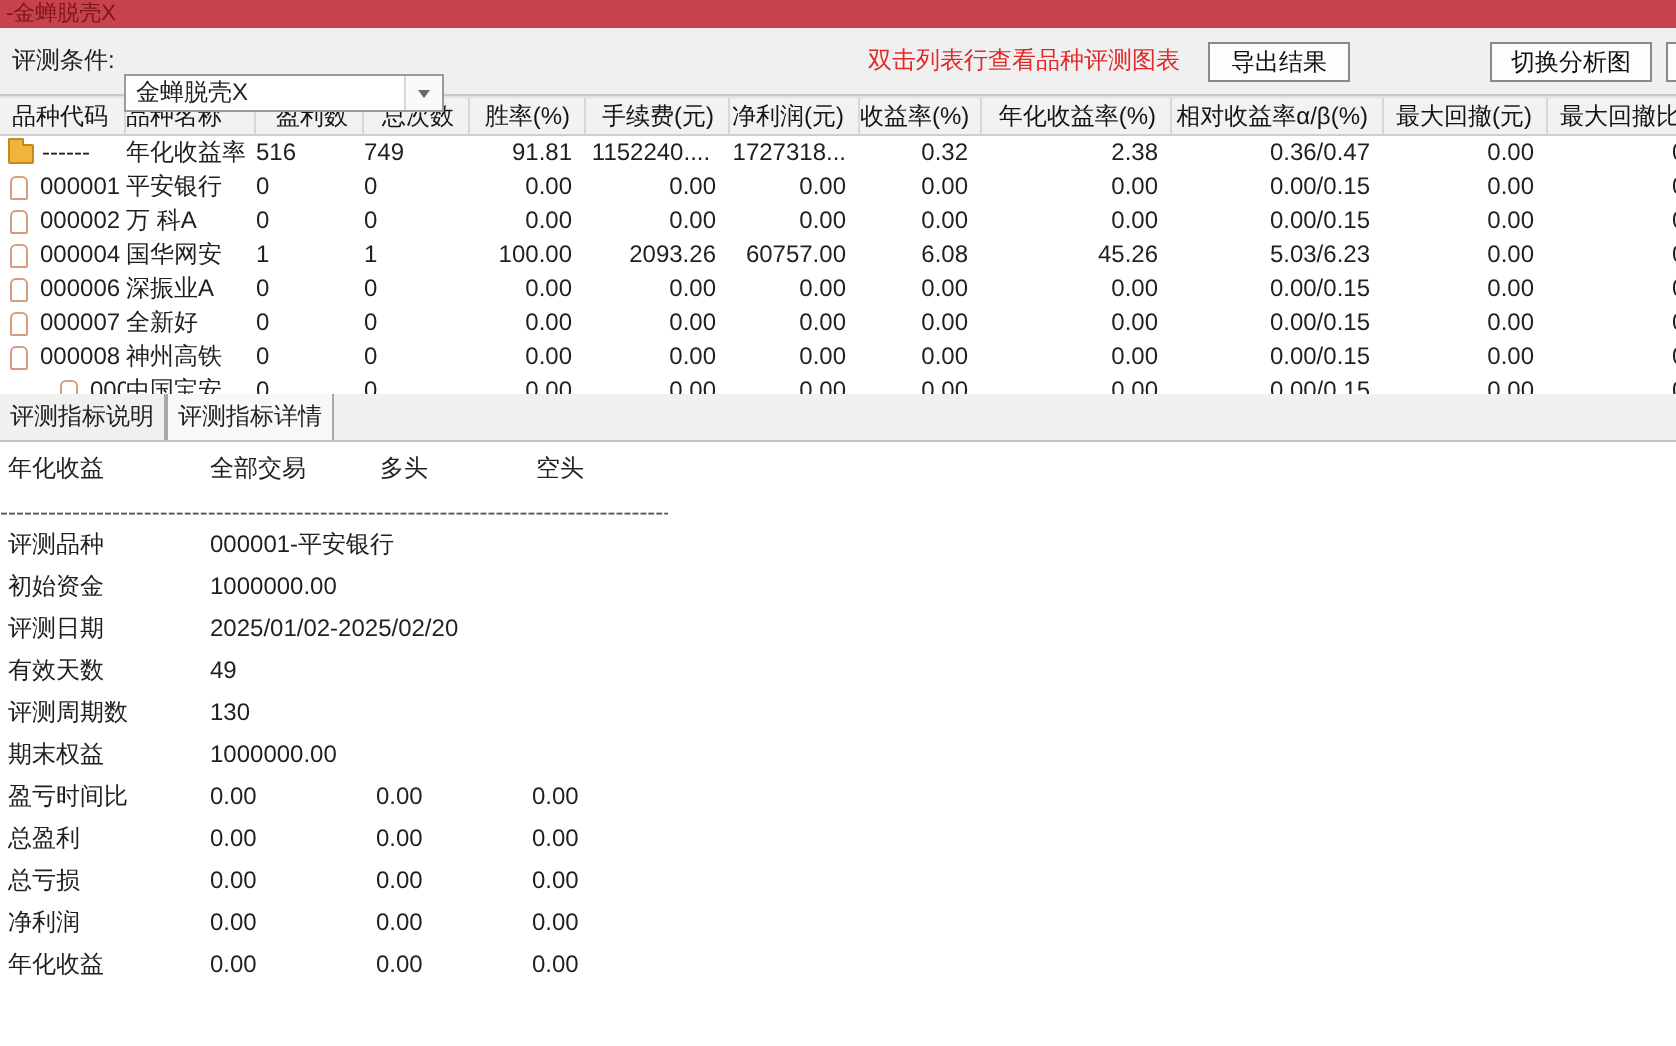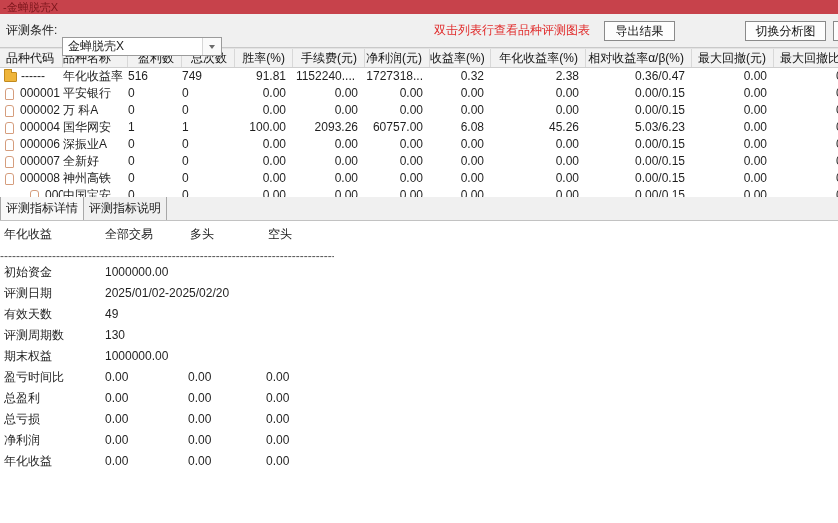--- a/index.html
+++ b/index.html
@@ -216,34 +216,38 @@
         <div class="td ar" style="width: 61px;">0.00</div>
         <div class="td ar" style="width: 95px;">0.00</div>
         <div class="td ar" style="width: 106px;">0.00/0.15</div>
         <div class="td ar" style="width: 82px;">0.00</div>
         <div class="td aclip" style="width: 110px;">0.00</div>
       </div>
     </div>
 </div>
 
 <div class="tabbar">
+  <div class="tab">评测指标说明</div>
   <div class="tab active">评测指标详情</div>
-  <div class="tab">评测指标说明</div>
 </div>
 
 <div class="detail">
   <div class="d-headers">
     <span class="dh0">年化收益</span>
     <span class="dh1">全部交易</span>
     <span class="dh2">多头</span>
     <span class="dh3">空头</span>
   </div>
   <div class="d-sep">----------------------------------------------------------------------------------------------------</div>
   <div id="drows">
       <div class="d-row">
+        <span class="dv-label">评测品种</span>
+        <span class="dv0">000001-平安银行</span>
+      </div>
+      <div class="d-row">
         <span class="dv-label">初始资金</span>
         <span class="dv0">1000000.00</span>
       </div>
       <div class="d-row">
         <span class="dv-label">评测日期</span>
         <span class="dv0">2025/01/02-2025/02/20</span>
       </div>
       <div class="d-row">
         <span class="dv-label">有效天数</span>
         <span class="dv0">49</span>

